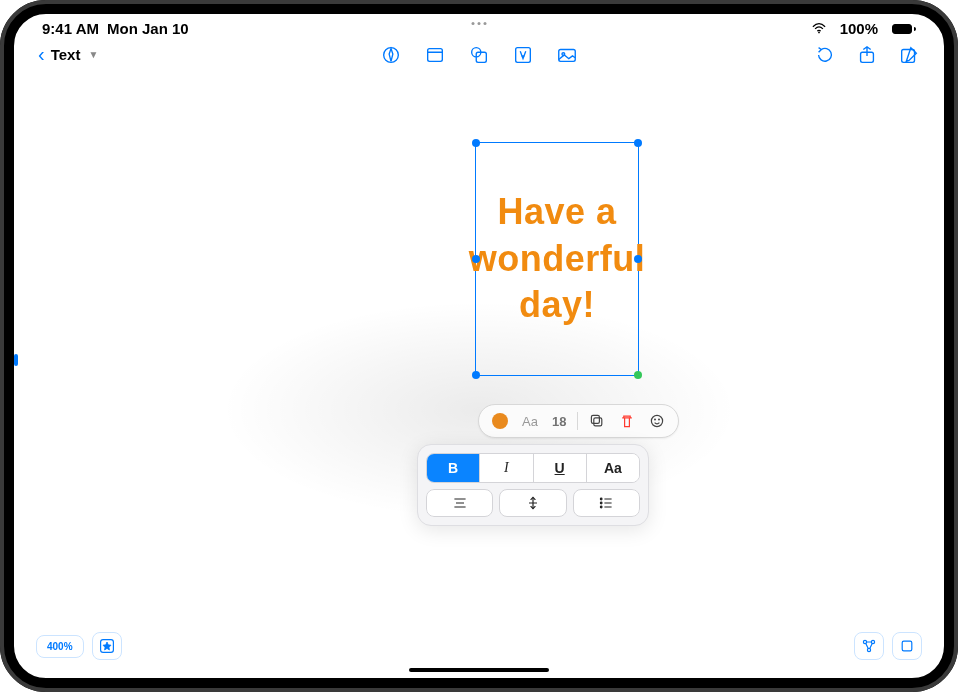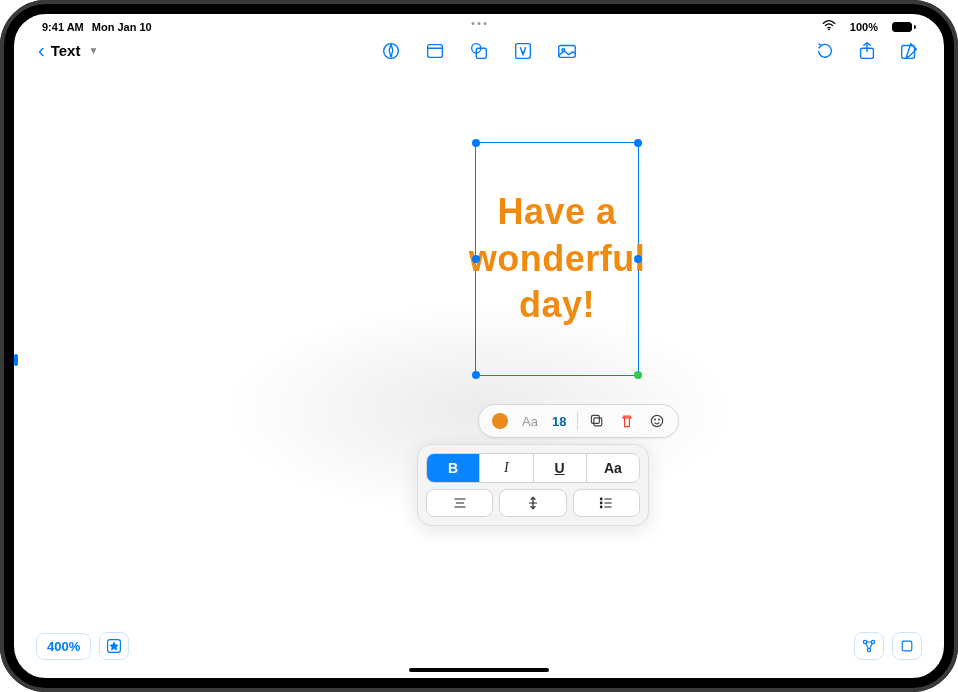--- a/index.html
+++ b/index.html
@@ -31,21 +31,21 @@
       inset: 14px;
       border-radius: 34px;
       overflow: hidden;
       background: #fff;
     }
     .status-bar {
       display: flex;
       justify-content: space-between;
       align-items: center;
       padding: 6px 28px 2px;
-      font-size: 11px;
+      font-size: 15px;
       font-weight: 600;
       color: #000;
     }
     .status-left { display: flex; gap: 8px; align-items: center; }
     .status-right { display: flex; gap: 14px; align-items: center; }
     .status-dots {
       position: absolute;
       left: 50%;
       transform: translateX(-50%);
       top: 8px;
@@ -169,21 +169,21 @@
       padding: 4px 7px;
       display: flex;
       align-items: center;
       justify-content: center;
     }
     .color-swatch {
       width: 16px; height: 16px; border-radius: 50%;
       background: #e98a1e;
     }
     .ctx-font-sample { color: #999; font-size: 13px; font-weight: 500;}
-    .ctx-size { font-weight: 700; font-size: 13px; color: #0369a1;}
+    .ctx-size { font-weight: 700; font-size: 13px; color: #737373;}
     .ctx-divider { width: 1px; height: 18px; background: #d8d8d8; padding: 0; margin: 0 4px;}
     .ctx-icon svg { width: 16px; height: 16px; stroke: #444; stroke-width: 1.5; fill: none; }
     .ctx-icon.red svg { stroke: #ff3b30; }
     .format-panel {
       position: absolute;
       left: 389px;
       top: 370px;
       width: 232px;
       background: #f4f4f6;
       border: 1px solid #dedee2;
@@ -239,21 +239,21 @@
       bottom: 18px;
       display: flex;
       gap: 8px;
       align-items: center;
     }
     .zoom-pill {
       background: #fff;
       border: 1px solid #cce4ff;
       border-radius: 8px;
       padding: 5px 10px;
-      font-size: 13px;
+      font-size: 10px;
       font-weight: 600;
       color: #007aff;
     }
     .shape-pill {
       background: #fff;
       border: 1px solid #cce4ff;
       border-radius: 8px;
       width: 30px;
       height: 28px;
       display: flex;

